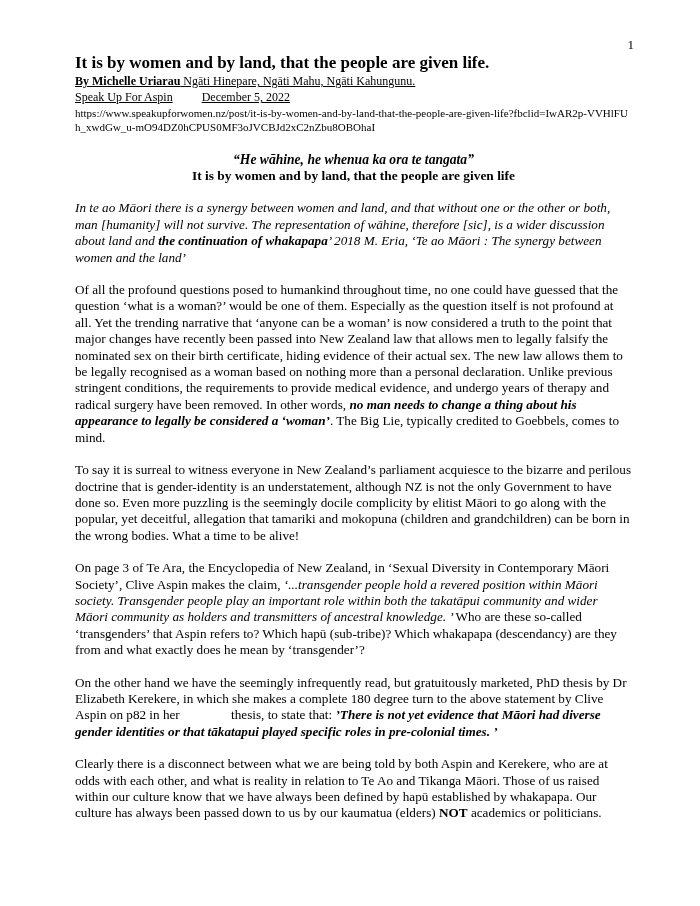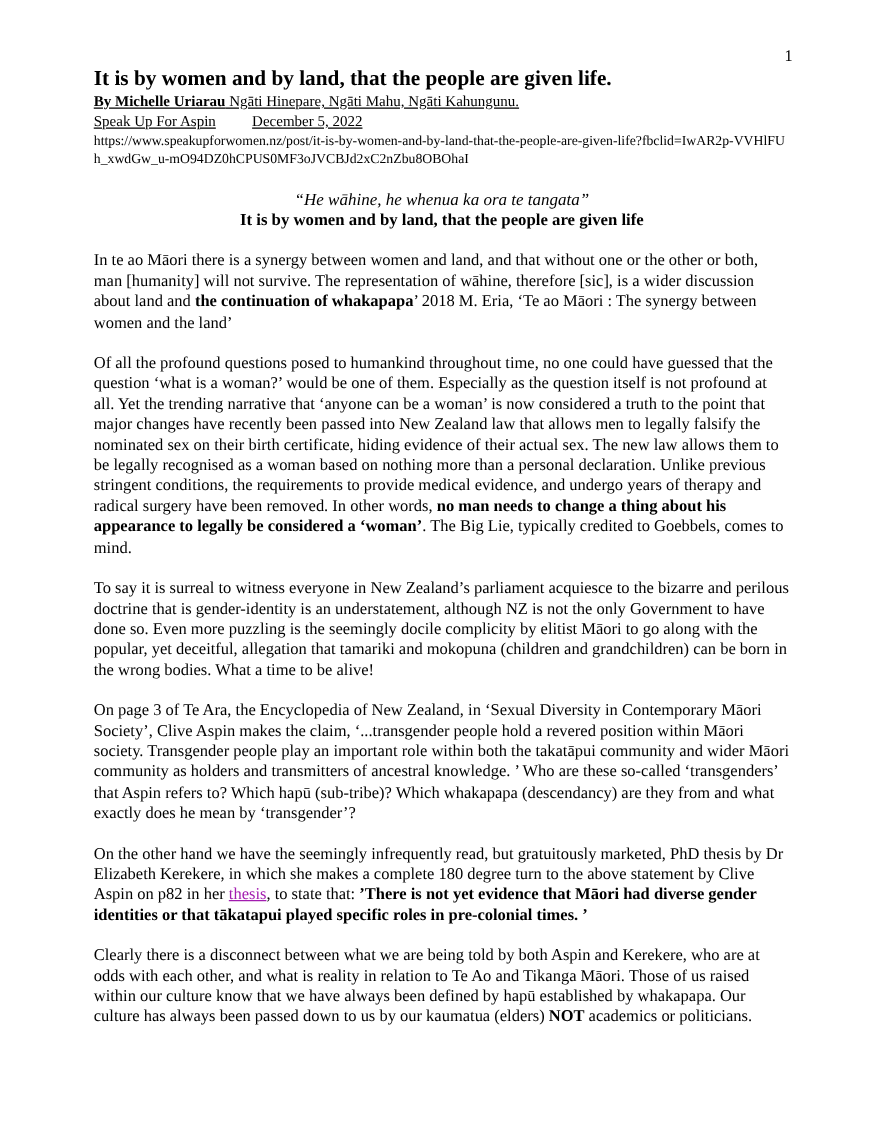--- a/index.html
+++ b/index.html
@@ -34,53 +34,53 @@
     font-weight: bold;
     line-height: 21px;
     margin: 0;
   }
   .byline, .publine {
     font-size: 12px;
     line-height: 16.2px;
     text-decoration: underline;
   }
   .bold   { font-weight: bold; }
-  .italic { }
+  .italic { font-style: italic; }
   .pub-gap { display: inline-block; width: 29px; }
   .url {
     font-size: 11px;
     line-height: 13.6px;
     word-break: break-all;
     margin-top: 2px;
   }
   .epigraph {
     margin-top: 17px;
     text-align: center;
   }
   .epi-maori {
     font-size: 13.6px;
-    font-weight: normal;
+    font-weight: bold;
     font-style: italic;
     line-height: 16.4px;
   }
   .epi-english {
     font-size: 13.4px;
     font-weight: bold;
     line-height: 16.4px;
   }
   p.body-para {
     font-size: 13.2px;
     line-height: 16.4px;
     margin: 16px 0 0 0;
     text-align: left;
   }
   .link {
-    color: #a21caf;
-    text-decoration: underline;
+    color: #000000;
     cursor: pointer;
+    margin-left: 48px;
   }
 </style>
 </head>
 <body>
 
 <div class="page">
 
   <div class="page-number">1</div>
 
   <div class="content">

